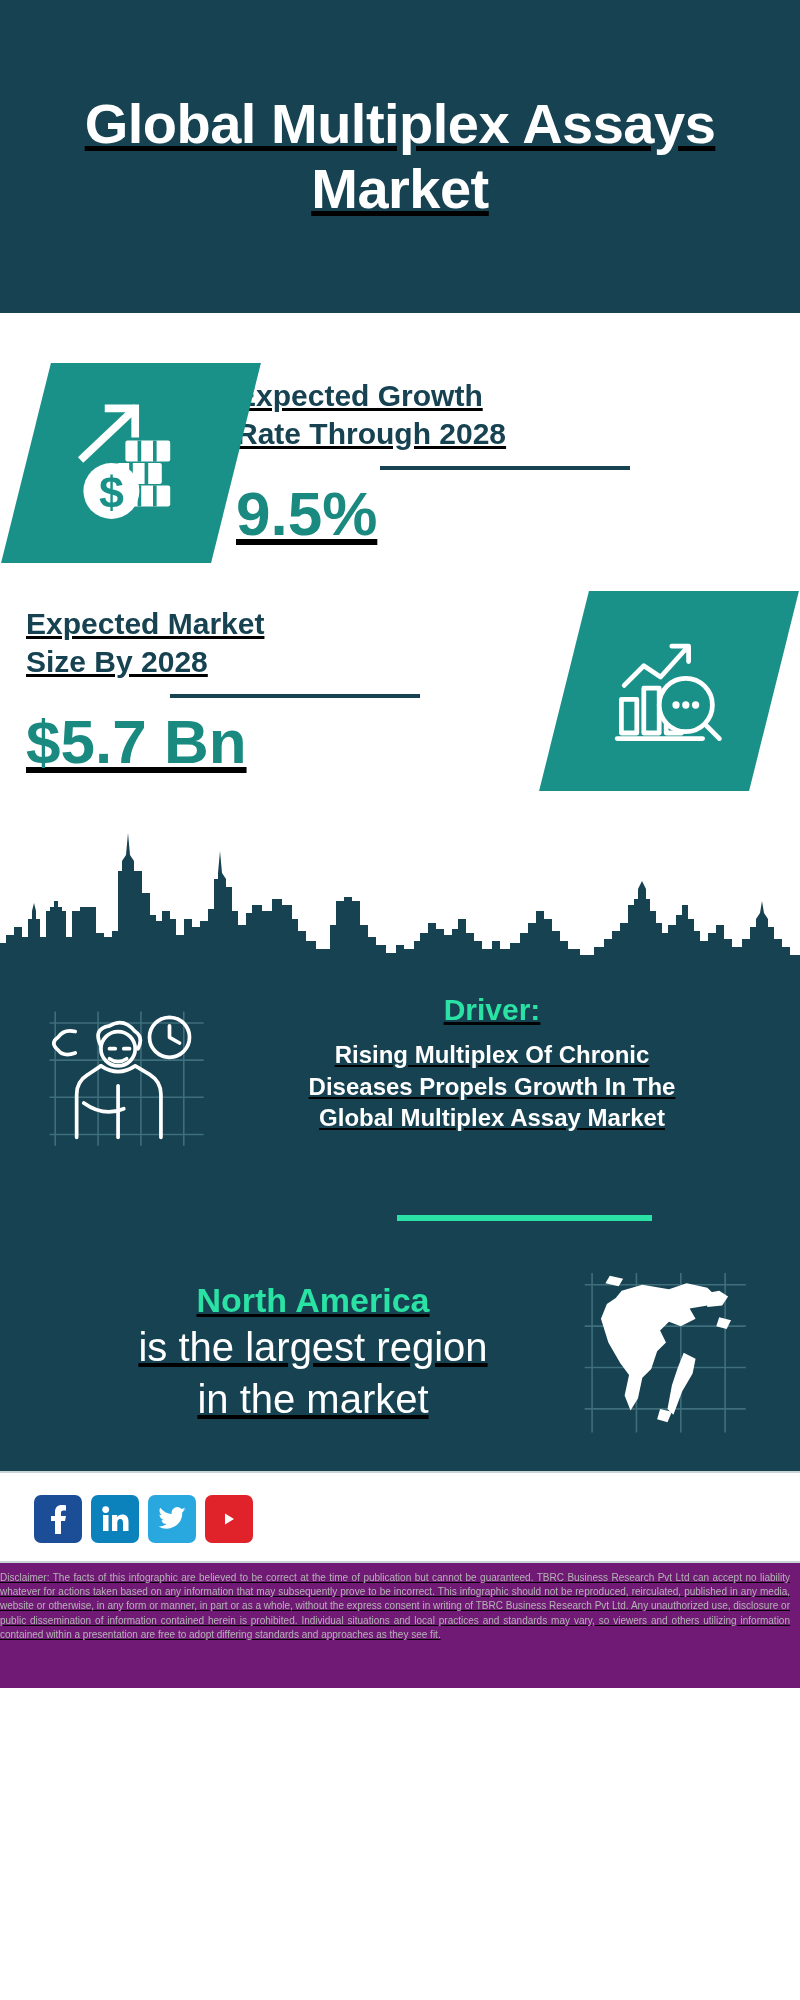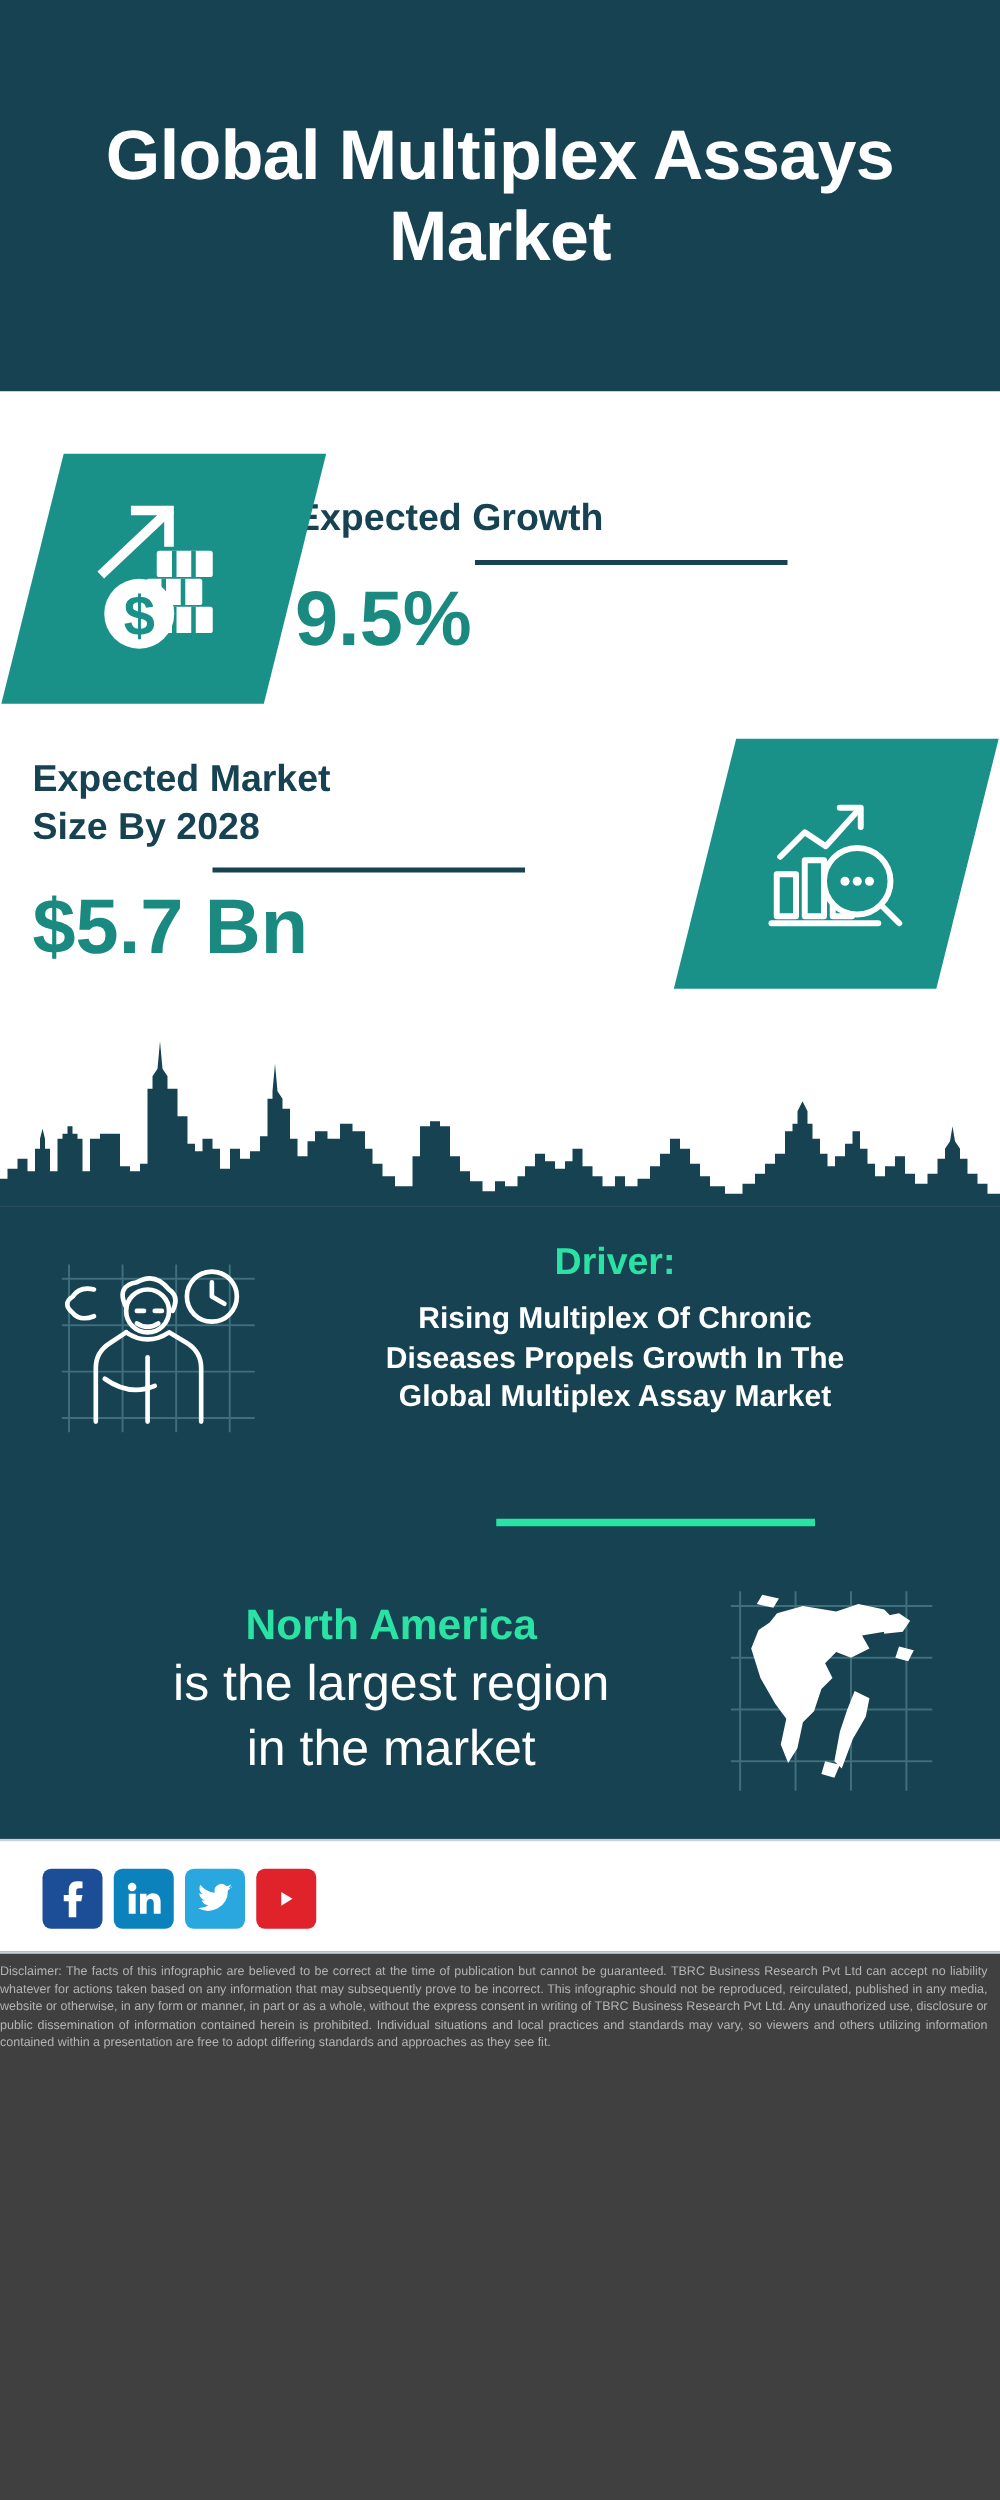--- a/index.html
+++ b/index.html
@@ -5,21 +5,21 @@
   * { margin:0; padding:0; box-sizing:border-box; }
   html,body { width:800px; }
   body {
     font-family:"Liberation Sans", sans-serif;
     background:#ffffff;
     width:800px;
     height:2000px;
     overflow:hidden;
     position:relative;
   }
-  .page { width:800px; height:2000px; position:relative; background:#404040; }
+  .page { width:800px; height:1688px; position:relative; background:#701a75;text-decoration:underline; }
 
   
   .header {
     background:#164251;
     height:313px;
     display:flex;
     align-items:center;
     justify-content:center;
     padding:0 50px;
   }
@@ -178,20 +178,21 @@
             <line x1="56" y1="66" x2="56" y2="81"></line>
             <line x1="67" y1="66" x2="67" y2="81"></line>
           </g>
           <circle cx="36" cy="70" r="20" fill="#fff"></circle>
           <text x="36" y="82" font-family="'Liberation Sans',sans-serif" font-size="32" font-weight="bold" fill="#1a9188" text-anchor="middle">$</text>
         </svg>
       </div>
       <div class="stat">
         <div class="label">
           <div>Expected Growth</div>
+          <div>Rate Through 2028</div>
         </div>
         <div class="rule"></div>
         <div class="value">9.5%</div>
       </div>
     </div>
 
     <div class="row sec2">
       <div class="stat">
         <div class="label">
           <div>Expected Market</div>

